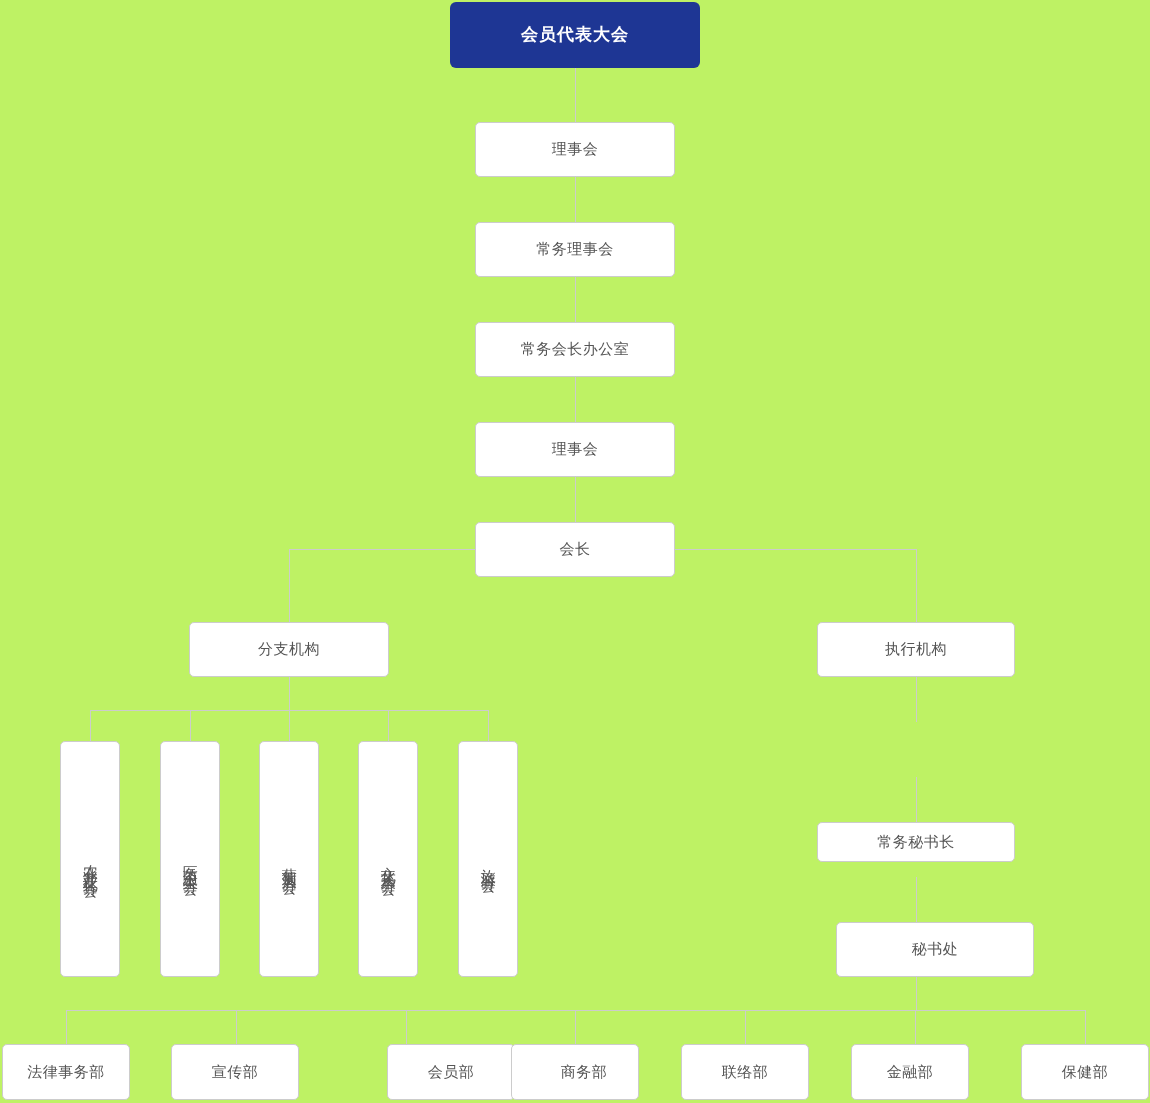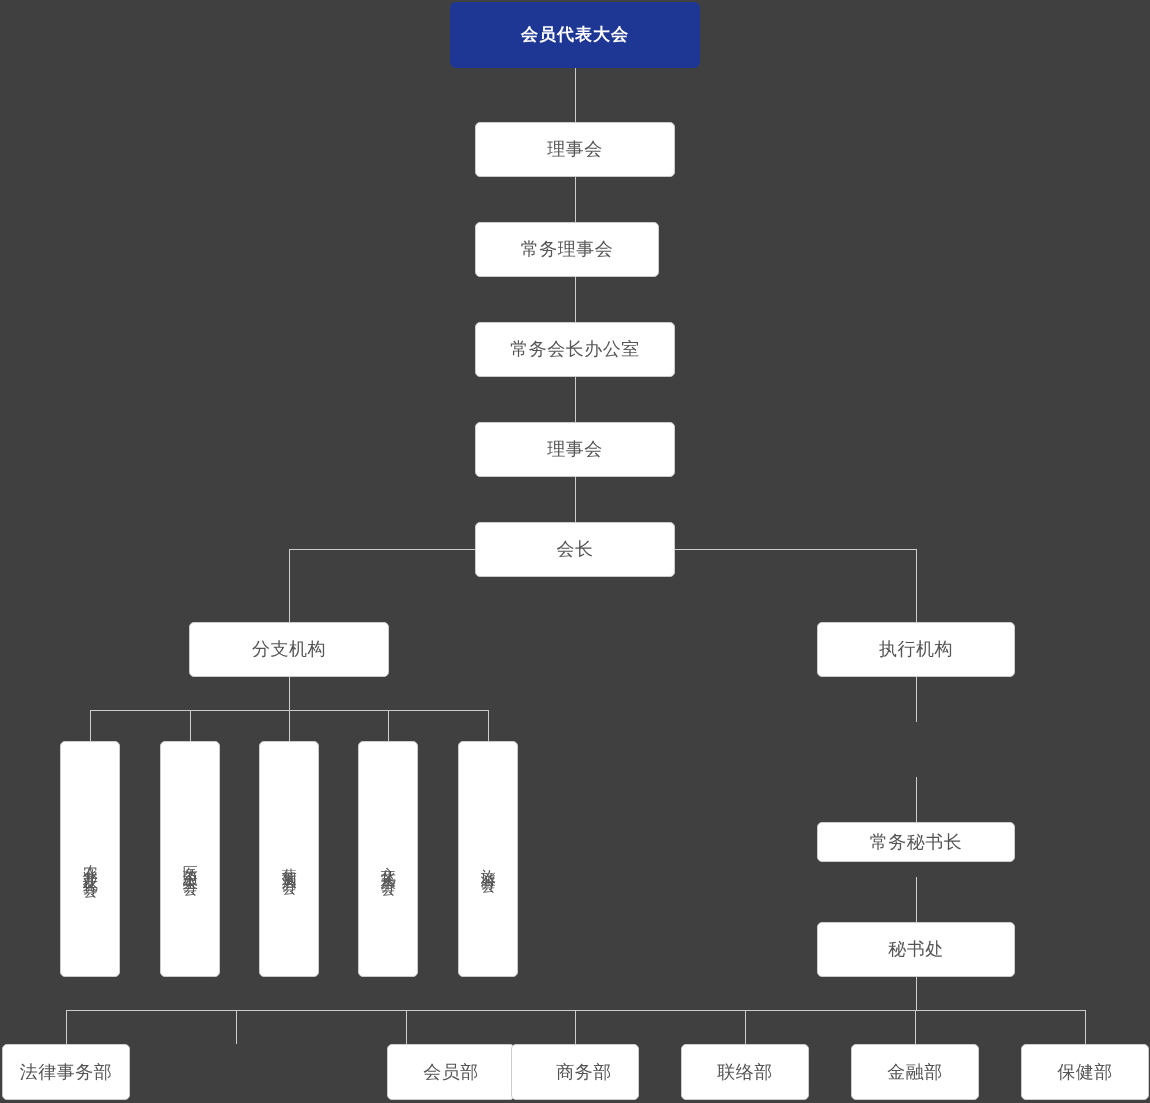--- a/index.html
+++ b/index.html
@@ -7,31 +7,31 @@
     padding: 0;
     background: #ffffff;
   }
   body {
     font-family: "Liberation Sans", "DejaVu Sans", sans-serif;
   }
   #chart-root {
     position: relative;
     width: 1150px;
     height: 1103px;
-    background: #404040;
+    background: #bef264;
     overflow: hidden;
   }
   .node {
     position: absolute;
     box-sizing: border-box;
     background: #ffffff;
     border: 1px solid #cccccc;
     border-radius: 5px;
     color: #555555;
-    font-size: 18px;
+    font-size: 15px;
     line-height: 1.35;
     display: flex;
     align-items: center;
     justify-content: center;
     text-align: center;
     letter-spacing: 0.5px;
     z-index: 2;
   }
   .node.root {
     background: #1e3694;
@@ -101,21 +101,21 @@
   <div class="conn v" style="left:1085px; top:1010px; height:34px;"></div>
 
   <div class="node root" style="left:450px; top:2px; width:250px; height:66px;">
     <span>会员代表大会</span>
   </div>
 
   <div class="node" style="left:475px; top:122px; width:200px; height:55px;">
     <span>理事会</span>
   </div>
 
-  <div class="node" style="left:475px; top:222px; width:184px; height:55px;">
+  <div class="node" style="left:475px; top:222px; width:200px; height:55px;">
     <span>常务理事会</span>
   </div>
 
   <div class="node" style="left:475px; top:322px; width:200px; height:55px;">
     <span>常务会长办公室</span>
   </div>
 
   <div class="node" style="left:475px; top:422px; width:200px; height:55px;">
     <span>理事会</span>
   </div>
@@ -130,21 +130,21 @@
 
   <div class="node" style="left:817px; top:622px; width:198px; height:55px;">
     <span>执行机构</span>
   </div>
 
 
   <div class="node" style="left:817px; top:822px; width:198px; height:40px;">
     <span>常务秘书长</span>
   </div>
 
-  <div class="node" style="left:817px; top:922px; width:198px; height:55px;">
+  <div class="node" style="left:836px; top:922px; width:198px; height:55px;">
     <span>秘书处</span>
   </div>
 
   <div class="node vertical" style="left:60px; top:741px; width:60px; height:236px;">
     <span>农业产业化分会</span>
   </div>
   <div class="node vertical" style="left:160px; top:741px; width:60px; height:236px;">
     <span>医药卫生分会</span>
   </div>
   <div class="node vertical" style="left:259px; top:741px; width:60px; height:236px;">
@@ -153,29 +153,32 @@
   <div class="node vertical" style="left:358px; top:741px; width:60px; height:236px;">
     <span>文化艺术分会</span>
   </div>
   <div class="node vertical" style="left:458px; top:741px; width:60px; height:236px;">
     <span>旅游分会</span>
   </div>
 
   <div class="node" style="left:2px; top:1044px; width:128px; height:56px;">
     <span>法律事务部</span>
   </div>
+  <div class="node" style="left:171px; top:1044px; width:128px; height:56px;">
+    <span>宣传部</span>
+  </div>
   <div class="node" style="left:341px; top:1044px; width:128px; height:56px;margin-left:46px;">
     <span>会员部</span>
   </div>
   <div class="node" style="left:511px; top:1044px; width:128px; height:56px;padding-left:18px;">
     <span>商务部</span>
   </div>
   <div class="node" style="left:681px; top:1044px; width:128px; height:56px;">
     <span>联络部</span>
   </div>
-  <div class="node" style="left:851px; top:1044px; width:128px; height:56px;">
+  <div class="node" style="left:851px; top:1044px; width:118px; height:56px;">
     <span>金融部</span>
   </div>
   <div class="node" style="left:1021px; top:1044px; width:128px; height:56px;">
     <span>保健部</span>
   </div>
 
 </div>
 
 </body></html>

